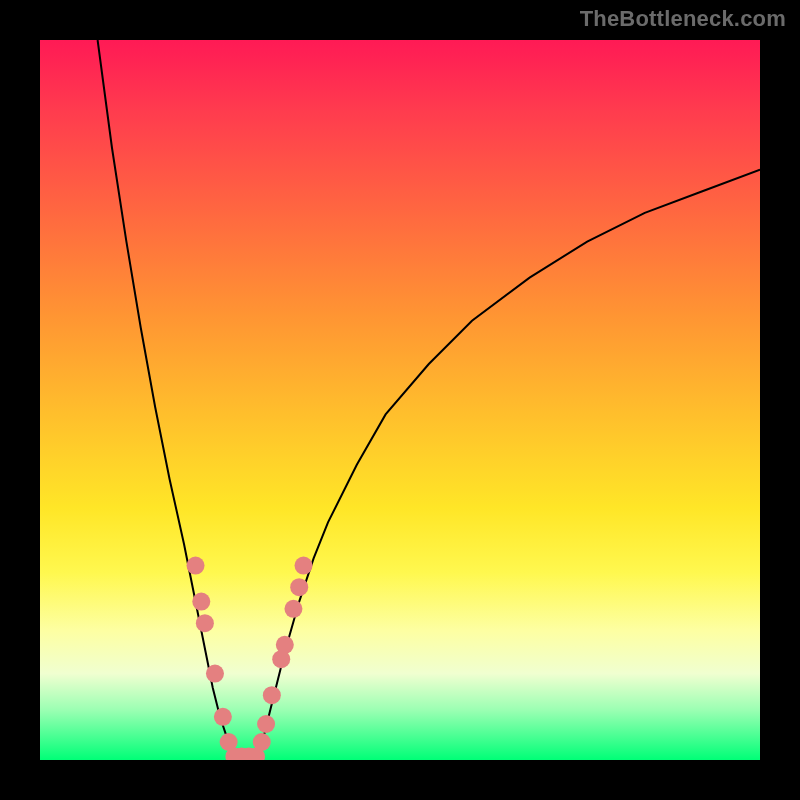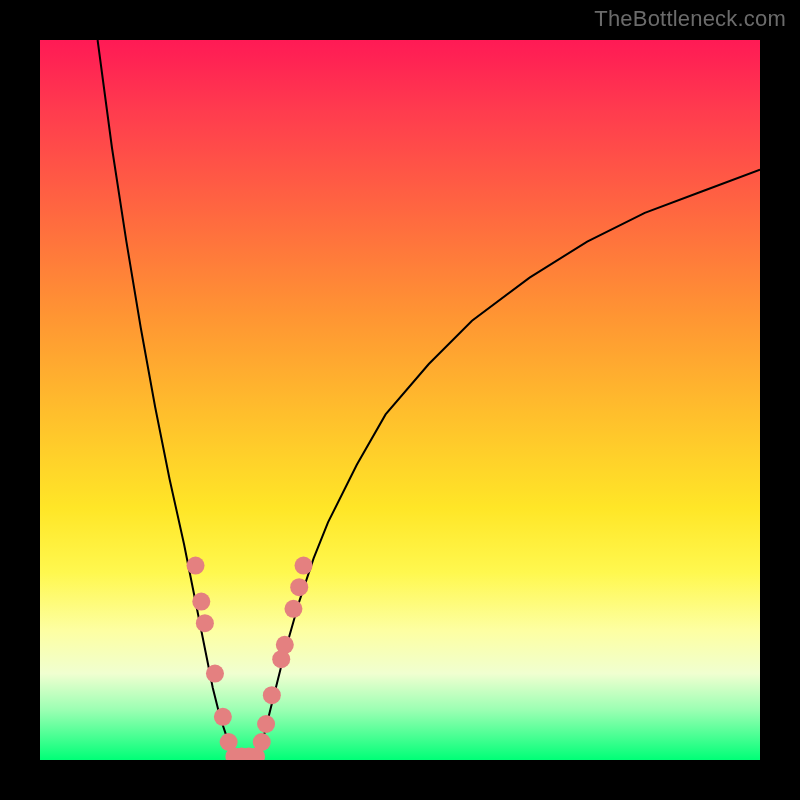--- a/index.html
+++ b/index.html
@@ -44,21 +44,21 @@
     top: 40px;
     width: 720px;
     height: 720px;
   }
   .watermark {
     position: absolute;
     top: 6px;
     right: 14px;
     color: #6b6b6b;
     font-size: 22px;
-    font-weight: 400;
+    font-weight: 700;
     letter-spacing: 0.2px;
   }
 </style>
 </head>
 <body>
 
 <div class="frame">
   <div class="plot-bg"></div>
   <svg class="plot-svg" viewBox="0 0 720 720" preserveAspectRatio="none">
     <g id="curves">

